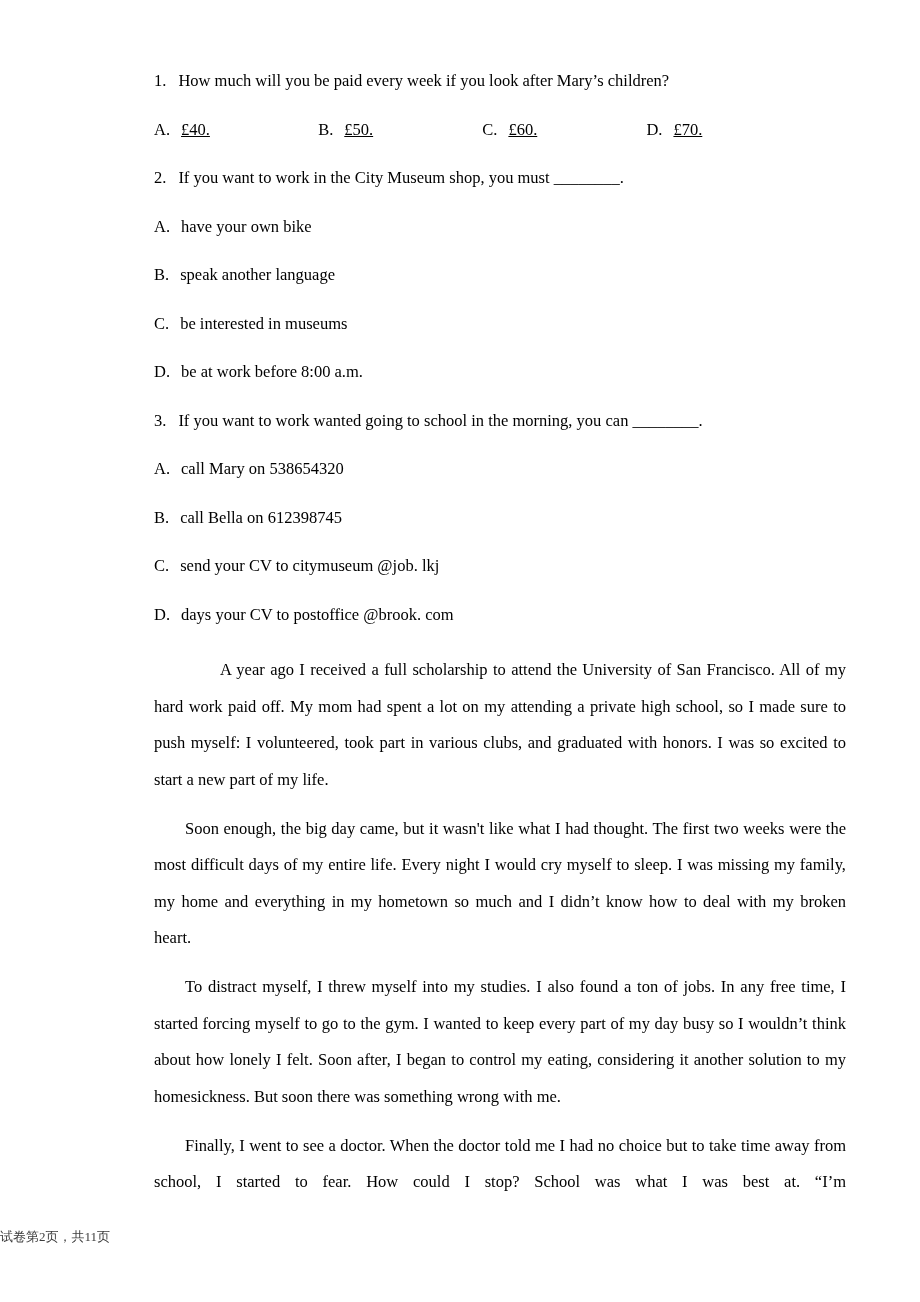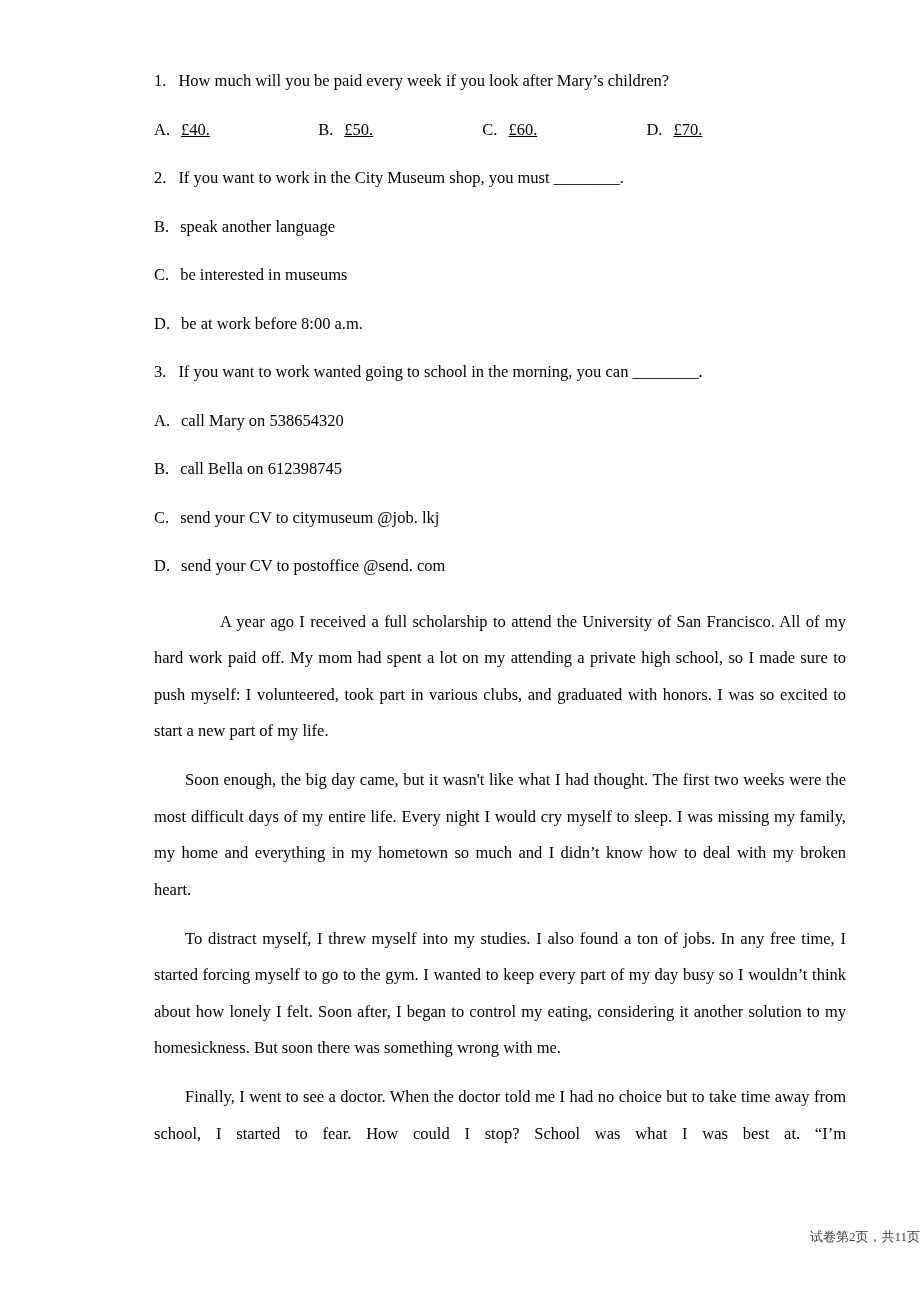--- a/index.html
+++ b/index.html
@@ -41,21 +41,21 @@
   }
   .para.first { text-indent: 66px; }
   .para.last { text-align-last: justify; }
 
   
   .page-footer {
     position: absolute;
     left: 0;
     right: 0;
     top: 1228px;
-    text-align: right;
+    text-align: left;
     font-size: 13px;
     color: #3c3c3c;
   }
 </style>
 </head>
 <body>
 
 <div class="page">
 
   <section class="questions">
@@ -67,20 +67,23 @@
       <span class="opt fixed"><span class="opt-label">A.</span><span>£40.</span></span>
       <span class="opt fixed"><span class="opt-label">B.</span><span>£50.</span></span>
       <span class="opt fixed"><span class="opt-label">C.</span><span>£60.</span></span>
       <span class="opt"><span class="opt-label">D.</span><span>£70.</span></span>
     </p>
 
     <p class="q-line">
       <span class="q-num">2.</span><span>If you want to work in the City Museum shop, you must ________.</span>
     </p>
     <p class="q-line">
+      <span class="opt-label">A.</span><span>have your own bike</span>
+    </p>
+    <p class="q-line">
       <span class="opt-label">B.</span><span>speak another language</span>
     </p>
     <p class="q-line">
       <span class="opt-label">C.</span><span>be interested in museums</span>
     </p>
     <p class="q-line">
       <span class="opt-label">D.</span><span>be at work before 8:00 a.m.</span>
     </p>
 
     <p class="q-line">
@@ -89,21 +92,21 @@
     <p class="q-line">
       <span class="opt-label">A.</span><span>call Mary on 538654320</span>
     </p>
     <p class="q-line">
       <span class="opt-label">B.</span><span>call Bella on 612398745</span>
     </p>
     <p class="q-line">
       <span class="opt-label">C.</span><span>send your CV to citymuseum @job. lkj</span>
     </p>
     <p class="q-line">
-      <span class="opt-label">D.</span><span>send your CV to postoffice @send. com</span>
+      <span class="opt-label">D.</span><span>days your CV to postoffice @brook. com</span>
     </p>
 
   </section>
 
   <section class="passage">
     <p class="para first">A year ago I received a full scholarship to attend the University of San Francisco. All of my hard work paid off. My mom had spent a lot on my attending a private high school, so I made sure to push myself: I volunteered, took part in various clubs, and graduated with honors. I was so excited to start a new part of my life.</p>
     <p class="para">Soon enough, the big day came, but it wasn't like what I had thought. The first two weeks were the most difficult days of my entire life. Every night I would cry myself to sleep. I was missing my family, my home and everything in my hometown so much and I didn’t know how to deal with my broken heart.</p>
     <p class="para">To distract myself, I threw myself into my studies. I also found a ton of jobs. In any free time, I started forcing myself to go to the gym. I wanted to keep every part of my day busy so I wouldn’t think about how lonely I felt. Soon after, I began to control my eating, considering it another solution to my homesickness. But soon there was something wrong with me.</p>
     <p class="para last">Finally, I went to see a doctor. When the doctor told me I had no choice but to take time away from school, I started to fear. How could I stop? School was what I was best at. “I’m</p>
   </section>

